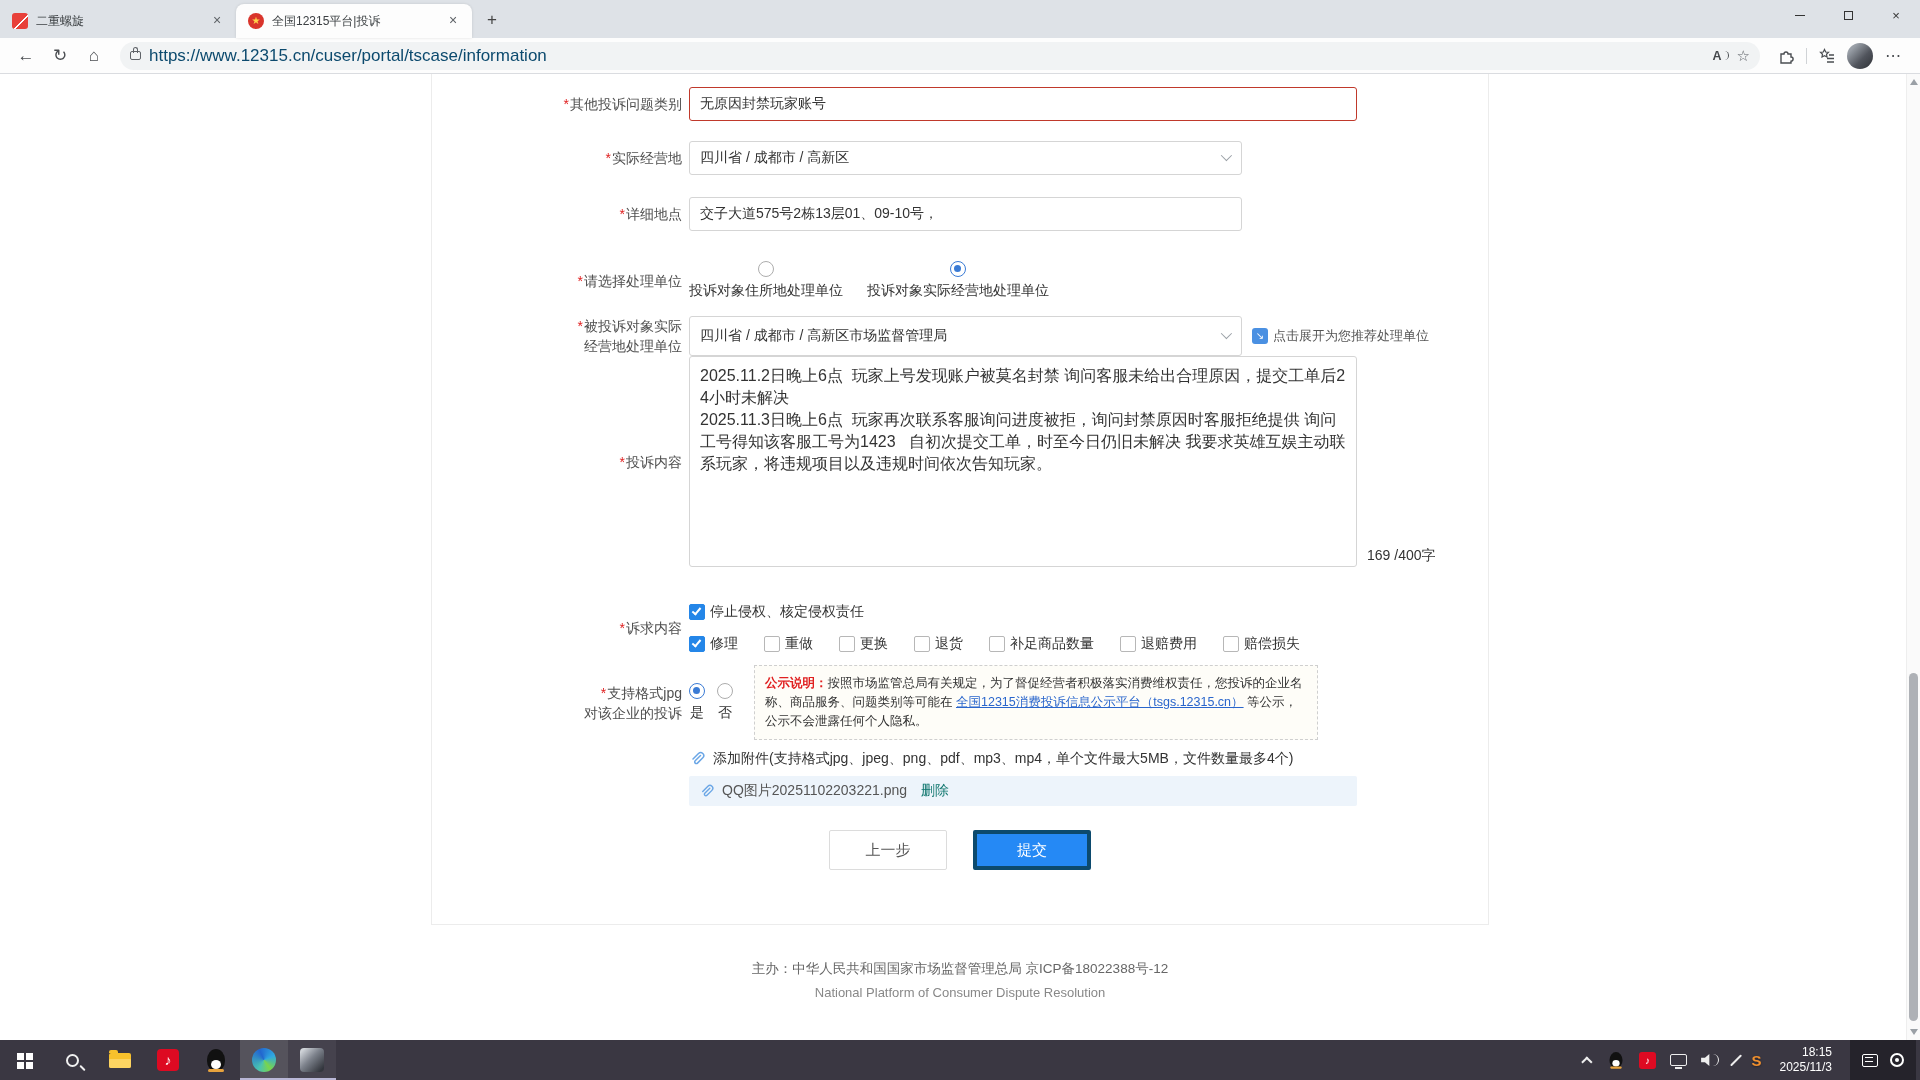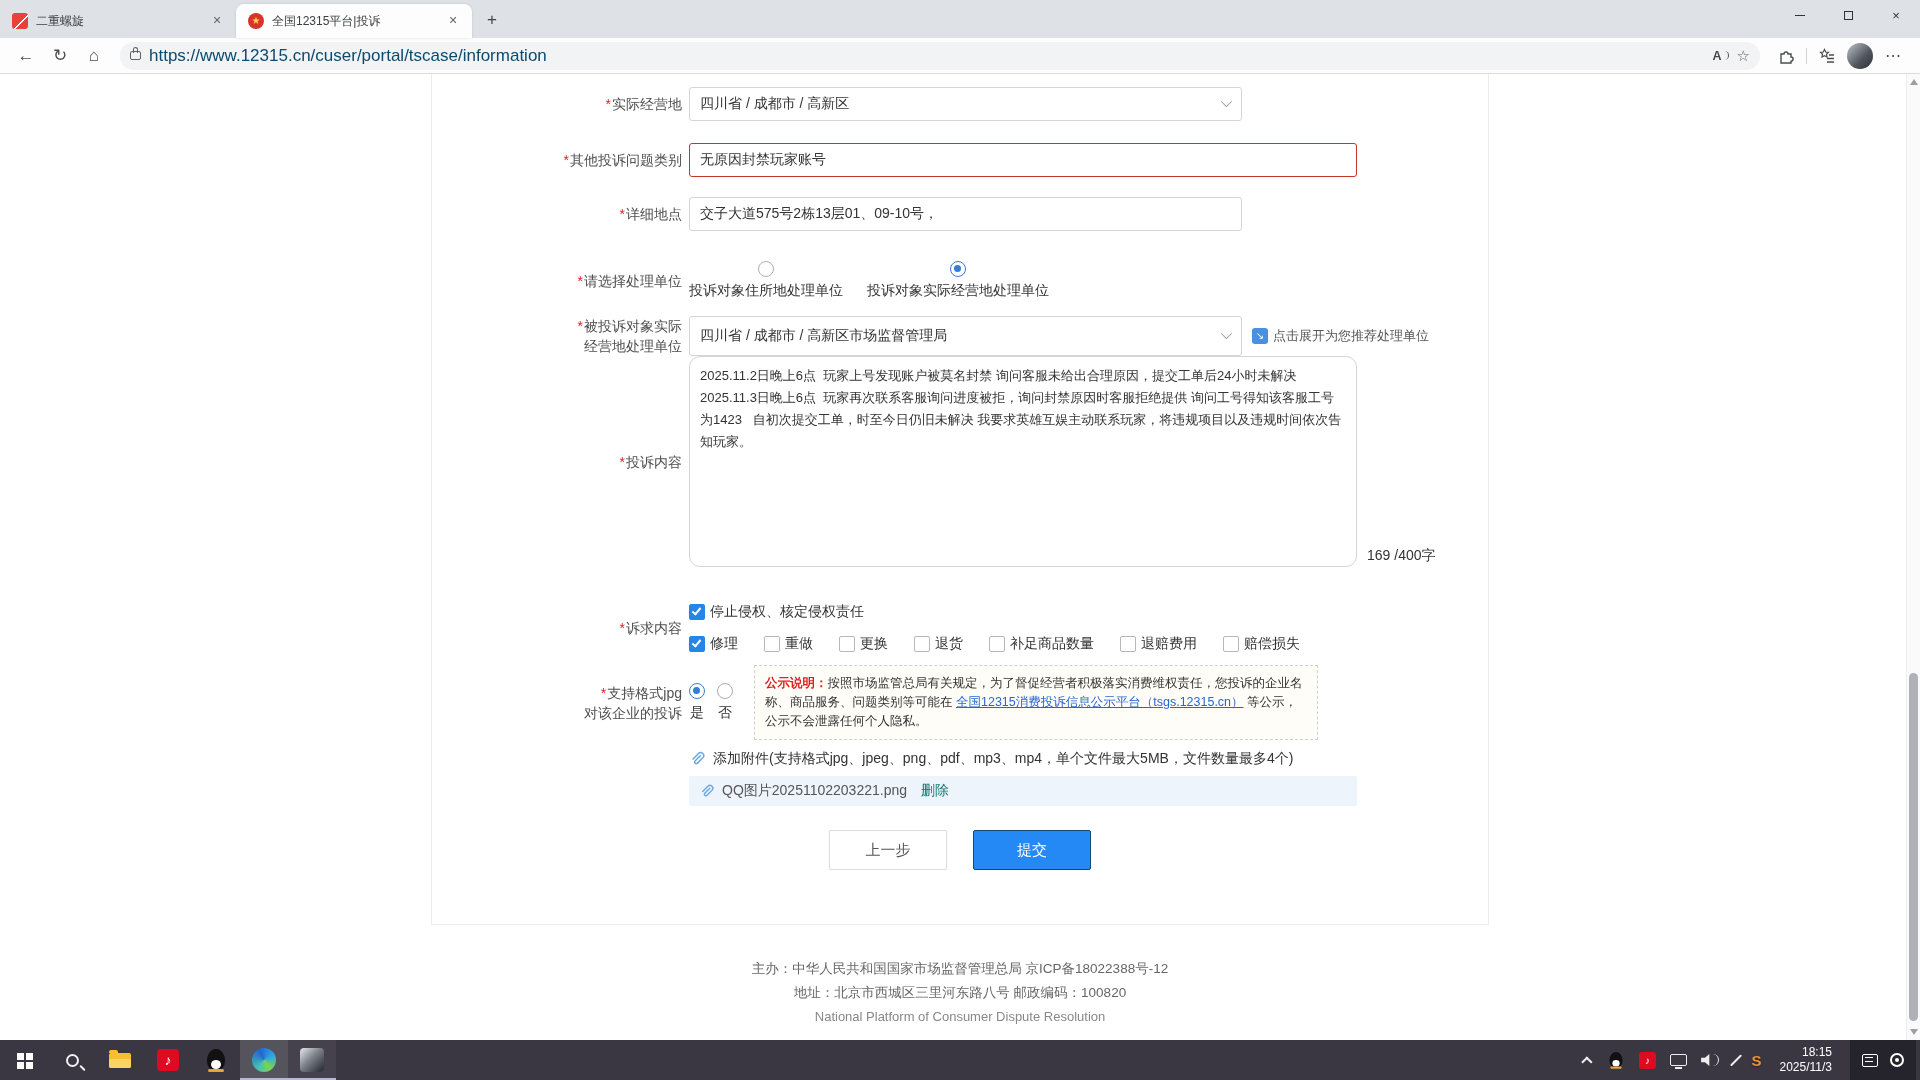--- a/index.html
+++ b/index.html
@@ -58,21 +58,21 @@
   .radio { display:inline-flex; align-items:center; gap:5px; font-size:14px; color:#333;flex-direction:column; }
   .rdot { width:16px; height:16px; border-radius:50%; border:1.5px solid #adadad; background:#fff; position:relative; flex:0 0 auto; }
   .radio.sel .rdot { border-color:#3a7bd5; }
   .radio.sel .rdot::after { content:""; position:absolute; left:3px; top:3px; width:7px; height:7px; border-radius:50%; background:#3a7bd5; }
 
   .hintrow { display:flex; align-items:center; gap:5px; margin-left:10px; }
   .hinticon { width:16px; height:16px; border-radius:3px; background:#4a90e2; color:#fff; font-size:10px; line-height:16px; text-align:center; }
   .hinttext { font-size:13px; color:#555; }
 
   .tawrap { position:relative; }
-  .tarea { width:668px; height:211px; border:1px solid #d5d5d5; border-radius:11px; padding:8px 10px; font-size:13px; line-height:22px; color:#333; white-space:pre-wrap; word-break:break-all; font-family:"Liberation Sans","DejaVu Sans",sans-serif; }
+  .tarea { width:668px; height:211px; border:1px solid #d5d5d5; border-radius:3px; padding:8px 10px; font-size:16px; line-height:22px; color:#333; white-space:pre-wrap; word-break:break-all; font-family:"Liberation Sans","DejaVu Sans",sans-serif; }
   .counter { position:absolute; left:calc(100% + 10px); bottom:2px; font-size:14px; color:#333; white-space:nowrap; }
 
   .cbrows { display:flex; flex-direction:column; gap:14px; }
   .cbrow { display:flex; align-items:center; gap:26px; flex-wrap:nowrap; }
   .cb { display:inline-flex; align-items:center; gap:5px; font-size:14px; color:#333; }
   .cbbox { width:16px; height:16px; border:1.5px solid #b7b7b7; border-radius:2px; background:#fff; position:relative; flex:0 0 auto; }
   .cbbox.checked { background:#2486e8; border-color:#2486e8; }
   .cbbox.checked .tick { position:absolute; left:4px; top:1px; width:5px; height:9px; border-right:2px solid #fff; border-bottom:2px solid #fff; transform:rotate(40deg); }
 
   .notice { width:564px; border:1px dashed #cfcfcf; background:#fefdf8; padding:8px 10px; font-size:12.5px; line-height:19px; color:#333; margin-left:21px; }
@@ -80,21 +80,21 @@
   .notice a { color:#2a66cc; text-decoration:underline; }
 
   .attachline { display:flex; align-items:center; gap:8px; font-size:14px; color:#333; }
   .filerow { width:668px; height:30px; background:#edf4fb; display:flex; align-items:center; gap:8px; padding:0 10px; font-size:14px; color:#555; border-radius:2px; }
   .dellink { color:#0f766e; margin-left:6px; font-size:14px; }
   .clip { flex:0 0 auto; display:block; }
 
   .btnrow { display:flex; justify-content:center; gap:26px; margin-top:24px; }
   .btn { width:118px; height:40px; border-radius:2px; font-size:15px; display:flex; align-items:center; justify-content:center; }
   .btn.ghost { background:#fff; border:1px solid #dcdcdc; color:#555; }
-  .btn.primary { background:#2589f5; border:1px solid #0c4a6e; color:#fff; }
+  .btn.primary { background:#2589f5; border:4px solid #0c4a6e; color:#fff; }
 
   .footer { margin-top:32px; text-align:center; }
   .footer .fl { font-size:13.5px; color:#666; line-height:24px; }
   .footer .fl.en { color:#888; font-size:13px; }
 
   
   .taskbar { height:40px; background:#3a3742; display:flex; align-items:stretch; flex:0 0 auto; color:#fff; }
   .slot { width:48px; display:flex; align-items:center; justify-content:center; position:relative; }
   .slot.active { background:rgba(255,255,255,.14); box-shadow:inset 0 -2px 0 #b9b7d6; }
   .slot.open { box-shadow:inset 0 -2px 0 #b9b7d6; background:rgba(255,255,255,.06); }
@@ -181,34 +181,34 @@
       </svg>
   </div>
   <div class="avatar"></div>
   <div class="morebtn">⋯</div>
 </div>
 
 <div class="content">
 
   <div class="formbox">
 
+    <div class="frow" style="margin-bottom:20px;">
+      <div class="flabel"><span class="req">*</span><span>其他投诉问题类别</span></div>
+      <div class="fctrl">
+        <div class="tinput err w-wide">无原因封禁玩家账号</div>
+      </div>
+    </div>
+
     <div class="frow" style="margin-bottom:22px;">
       <div class="flabel"><span class="req">*</span><span>实际经营地</span></div>
       <div class="fctrl">
         <div class="tinput w-std selwrap">
           <span>四川省 / 成都市 / 高新区</span>
           <span class="chev"></span>
         </div>
-      </div>
-    </div>
-
-    <div class="frow" style="margin-bottom:20px;">
-      <div class="flabel"><span class="req">*</span><span>其他投诉问题类别</span></div>
-      <div class="fctrl">
-        <div class="tinput err w-wide">无原因封禁玩家账号</div>
       </div>
     </div>
 
     <div class="frow" style="margin-bottom:30px;">
       <div class="flabel"><span class="req">*</span><span>详细地点</span></div>
       <div class="fctrl">
         <div class="tinput w-std">交子大道575号2栋13层01、09-10号，</div>
       </div>
     </div>
 
@@ -348,21 +348,20 @@
     </div>
 
     <div class="btnrow">
       <div class="btn ghost">上一步</div>
       <div class="btn primary">提交</div>
     </div>
   </div>
 
   <div class="footer">
     <div class="fl">主办：中华人民共和国国家市场监督管理总局 京ICP备18022388号-12</div>
-    <div class="fl">地址：北京市西城区三里河东路八号 邮政编码：100820</div>
     <div class="fl en">National Platform of Consumer Dispute Resolution</div>
   </div>
 
   <div class="scrollbar">
     <div class="sb-up"></div>
     <div class="sb-thumb"></div>
     <div class="sb-down"></div>
   </div>
 </div>
 

